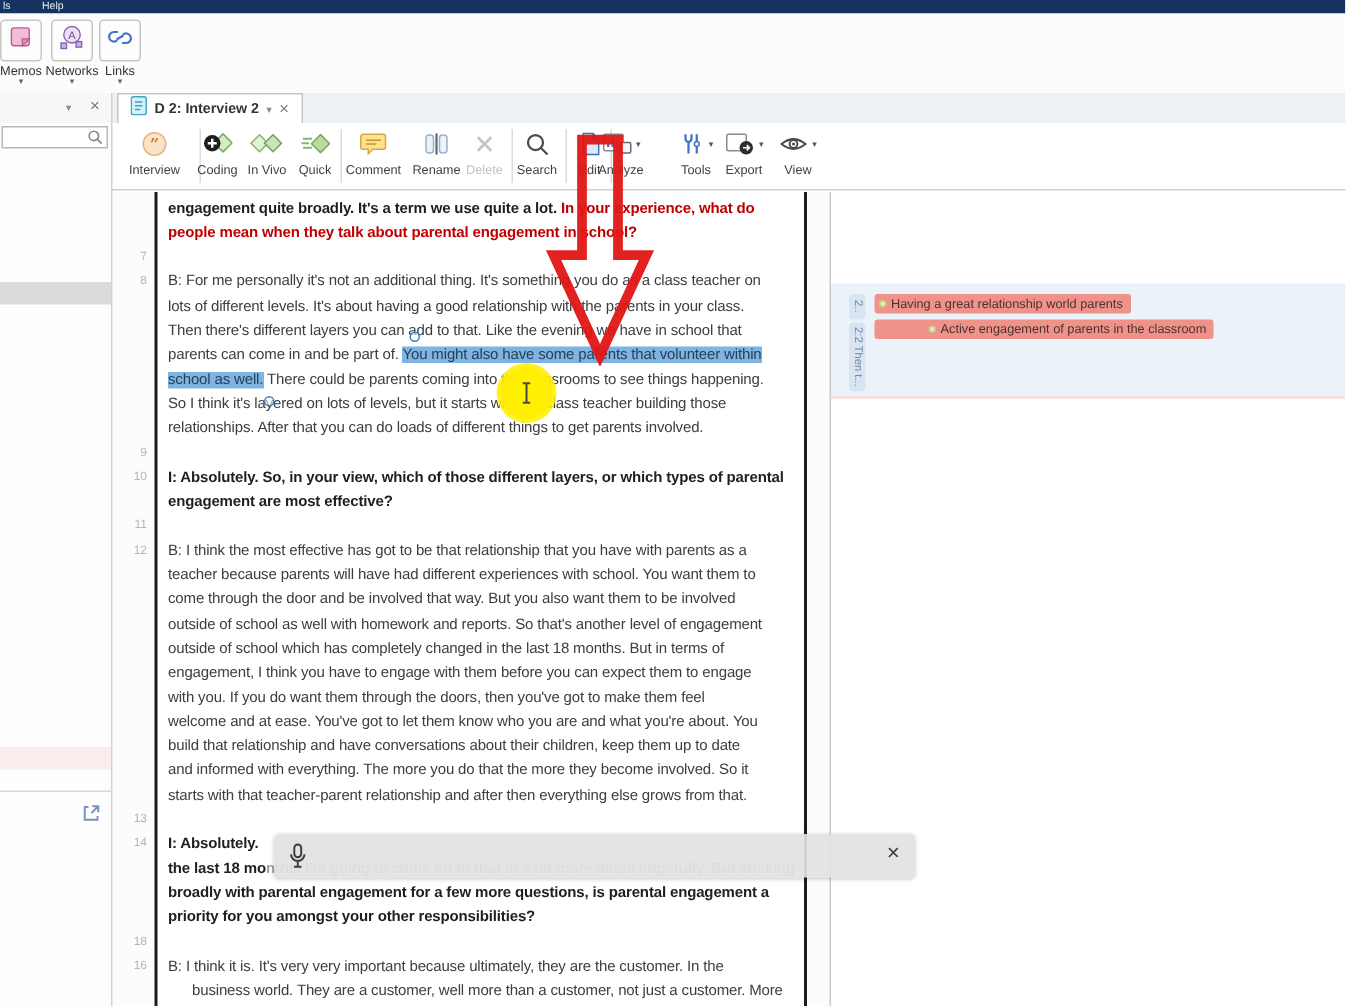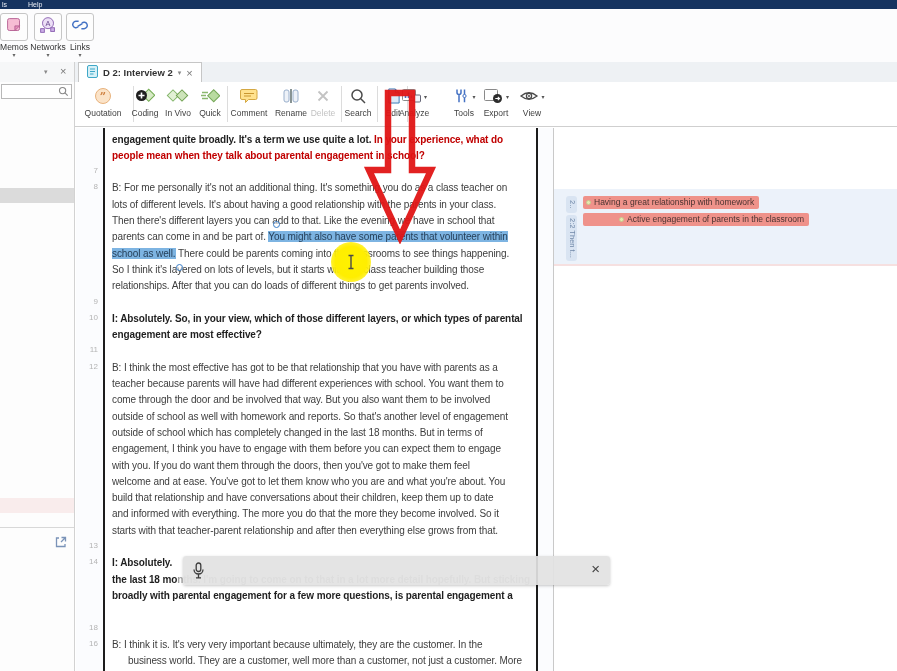--- a/index.html
+++ b/index.html
@@ -121,21 +121,21 @@
       <div class="rb-sep" style="left: 341px;"></div>
       <div class="rb-sep" style="left: 377px;"></div>
       <div class="rb-sep" style="left: 407px;"></div>
       <div class="rb-btn" style="left: 79px;">
         <div class="rb-icon">
           <svg width="18" height="18" viewBox="0 0 18 18">
             <circle cx="9" cy="9" r="7.5" fill="#fbe3c8" stroke="#e8b27c"></circle>
             <text x="9" y="13" font-size="11" font-weight="bold" fill="#cf8040" text-anchor="middle" font-family="DejaVu Serif,serif">”</text>
           </svg>
         </div>
-        <div class="rb-label">Quotation</div>
+        <div class="rb-label">Interview</div>
       </div>
       <div class="rb-btn" style="left: 121px;">
         <div class="rb-icon">
           <svg width="20" height="18" viewBox="0 0 20 18">
             <rect x="9.5" y="4" width="8.5" height="8.5" transform="rotate(45 13.7 8.2)" fill="#d7eac6" stroke="#76ad56"></rect>
             <circle cx="6.5" cy="8.5" r="5.5" fill="#1e1e1e"></circle>
             <path d="M6.5 5.5 v6 M3.5 8.5 h6" stroke="#fff" stroke-width="1.6"></path>
           </svg>
         </div>
         <div class="rb-label">Coding</div>
@@ -302,37 +302,38 @@
         <div class="doc-line" style="top: 313.2px;"><span>engagement, I think you have to engage with them before you can expect them to engage</span></div>
         <div class="doc-line" style="top: 329.5px;"><span>with you. If you do want them through the doors, then you've got to make them feel</span></div>
         <div class="doc-line" style="top: 345.8px;"><span>welcome and at ease. You've got to let them know who you are and what you're about. You</span></div>
         <div class="doc-line" style="top: 362.1px;"><span>build that relationship and have conversations about their children, keep them up to date</span></div>
         <div class="doc-line" style="top: 378.4px;"><span>and informed with everything. The more you do that the more they become involved. So it</span></div>
         <div class="doc-line" style="top: 394.7px;"><span>starts with that teacher-parent relationship and after then everything else grows from that.</span></div>
         <div class="doc-line" style="top: 411px;"></div>
         <div class="doc-line" style="top: 427.3px;"><span class="r-q">I: Absolutely. </span></div>
         <div class="doc-line" style="top: 443.6px;"><span class="r-q">the last 18 mo</span><span class="r-qdim">nths. I'm going to come on to that in a lot more detail hopefully. But sticking</span></div>
         <div class="doc-line" style="top: 459.9px;"><span class="r-q">broadly with parental engagement for a few more questions, is parental engagement a</span></div>
+        <div class="doc-line" style="top: 476.2px;"><span class="r-q">priority for you amongst your other responsibilities?</span></div>
         <div class="doc-line" style="top: 492.5px;"></div>
         <div class="doc-line" style="top: 508.8px;"><span>B: I think it is. It's very very important because ultimately, they are the customer. In the</span></div>
         <div class="doc-line" style="top: 525.1px; padding-left: 16px;"><span>business world. They are a customer, well more than a customer, not just a customer. More</span></div>
       </div>
   </div>
 
   <div class="sel-handle" style="left:273px;top:221px"></div>
   <div class="sel-handle" style="left:176px;top:264px"></div>
 
   <div class="margin-sep"></div>
   <div class="margin-band"></div>
   <div id="margin-items">
       <div class="qbar" style="top: 196px; height: 17px;">2..</div>
       <div class="qbar" style="top: 215px; height: 46px;">2:2 Then t...</div>
       <div class="code-chip" style="top: 196px;">
         <span class="code-dot"></span>
-        <span>Having a great relationship with homework</span>
+        <span>Having a great relationship world parents</span>
       </div>
       <div class="code-chip" style="top: 213px; padding-left: 36px;">
         <span class="code-dot"></span>
         <span>Active engagement of parents in the classroom</span>
       </div>
     </div>
 
   <div class="dictbar">
     <span class="mic" id="mic-ic"><svg width="13" height="17" viewBox="0 0 13 17">
           <rect x="4.2" y="1" width="4.6" height="8.5" rx="2.3" fill="none" stroke="#3c3c3c" stroke-width="1.3"></rect>

